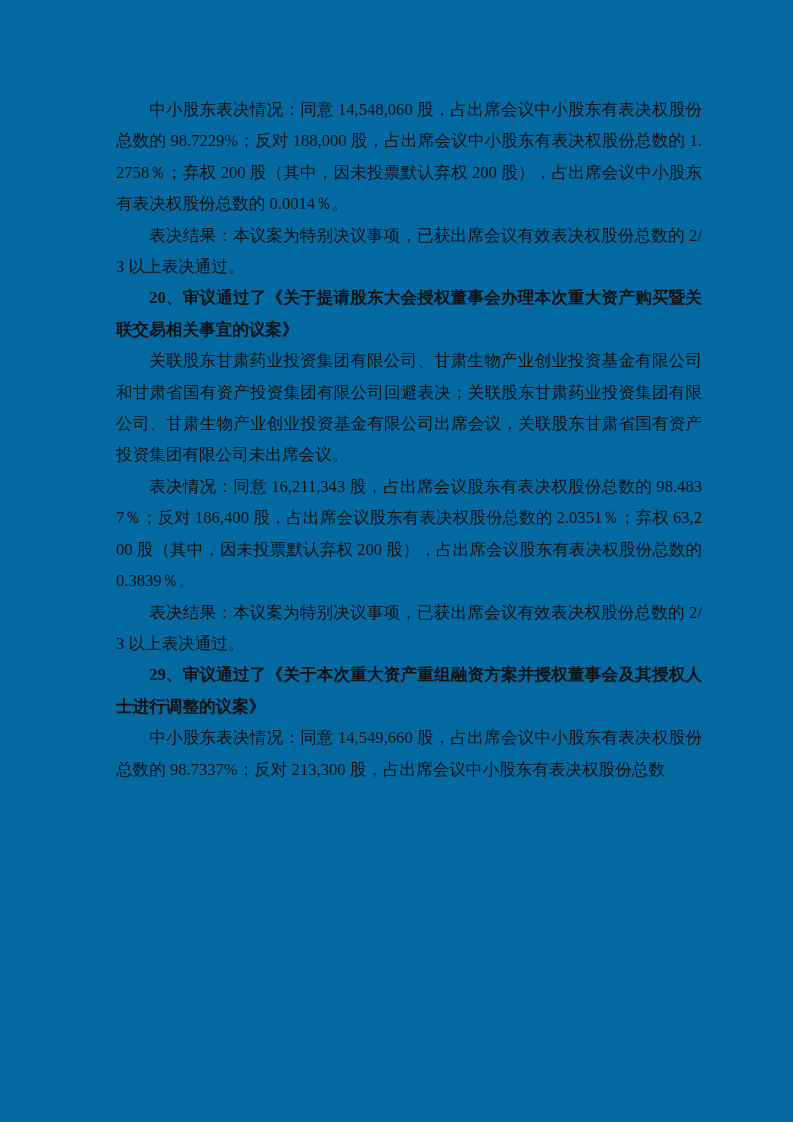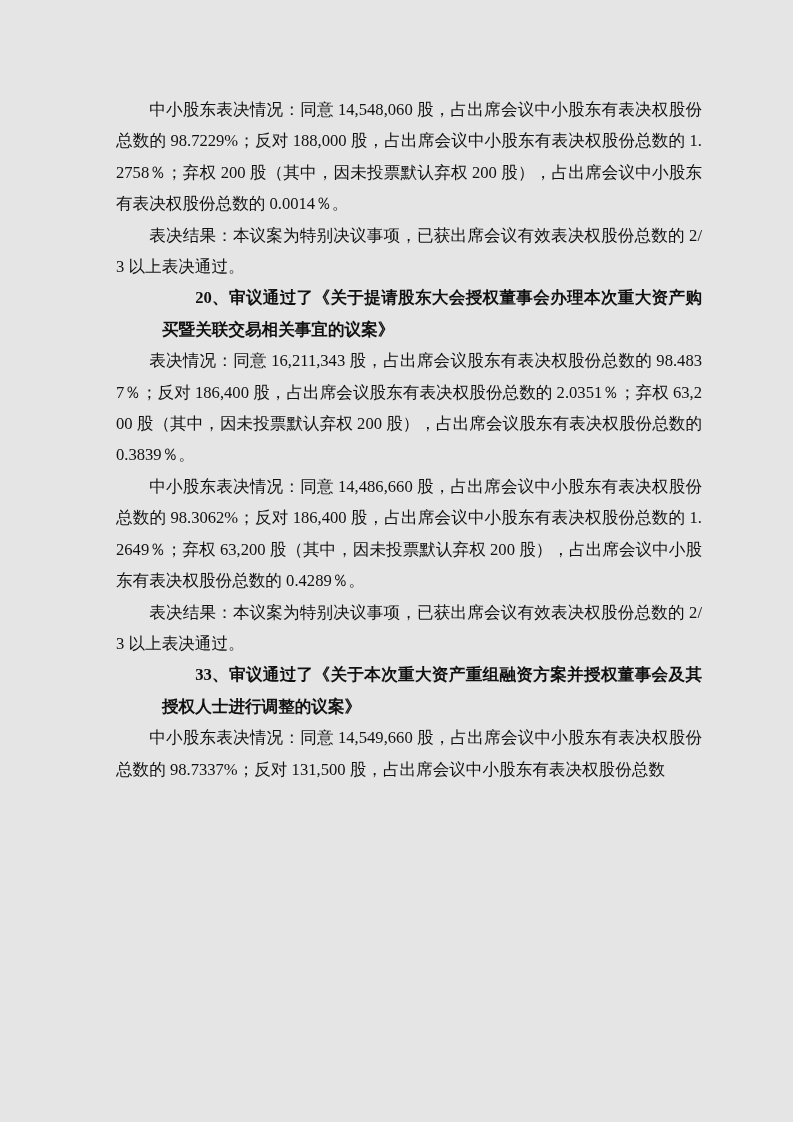--- a/index.html
+++ b/index.html
@@ -4,21 +4,21 @@
 <style>
   html, body {
     margin: 0;
     padding: 0;
     background: #ffffff;
   }
   .page {
     position: relative;
     width: 793px;
     height: 1122px;
-    background: #e5e5e5;
+    background: #0369a1;
     overflow: hidden;
     font-family: "Liberation Serif", "DejaVu Serif", serif;
   }
   .doc-body {
     position: absolute;
     left: 116px;
     top: 94px;
     width: 586px;
     color: #111111;
     font-size: 16.6px;
@@ -27,30 +27,29 @@
     text-justify: inter-ideograph;
   }
   .doc-body p {
     margin: 0;
     padding: 0;
     text-indent: 2em;
     word-break: break-all;
   }
   .doc-body p.heading {
     font-weight: bold;
-    margin-left: 46px;
   }
 </style>
 </head>
 <body>
 
 <div class="page">
   <div class="doc-body">
     <p>中小股东表决情况：同意 14,548,060 股，占出席会议中小股东有表决权股份总数的 98.7229%；反对 188,000 股，占出席会议中小股东有表决权股份总数的 1.2758％；弃权 200 股（其中，因未投票默认弃权 200 股），占出席会议中小股东有表决权股份总数的 0.0014％。</p>
     <p>表决结果：本议案为特别决议事项，已获出席会议有效表决权股份总数的 2/3 以上表决通过。</p>
     <p class="heading">20、审议通过了《关于提请股东大会授权董事会办理本次重大资产购买暨关联交易相关事宜的议案》</p>
+    <p>关联股东甘肃药业投资集团有限公司、甘肃生物产业创业投资基金有限公司和甘肃省国有资产投资集团有限公司回避表决；关联股东甘肃药业投资集团有限公司、甘肃生物产业创业投资基金有限公司出席会议，关联股东甘肃省国有资产投资集团有限公司未出席会议。</p>
     <p>表决情况：同意 16,211,343 股，占出席会议股东有表决权股份总数的 98.4837％；反对 186,400 股，占出席会议股东有表决权股份总数的 2.0351％；弃权 63,200 股（其中，因未投票默认弃权 200 股），占出席会议股东有表决权股份总数的 0.3839％。</p>
-    <p>中小股东表决情况：同意 14,486,660 股，占出席会议中小股东有表决权股份总数的 98.3062%；反对 186,400 股，占出席会议中小股东有表决权股份总数的 1.2649％；弃权 63,200 股（其中，因未投票默认弃权 200 股），占出席会议中小股东有表决权股份总数的 0.4289％。</p>
     <p>表决结果：本议案为特别决议事项，已获出席会议有效表决权股份总数的 2/3 以上表决通过。</p>
-    <p class="heading">33、审议通过了《关于本次重大资产重组融资方案并授权董事会及其授权人士进行调整的议案》</p>
-    <p>中小股东表决情况：同意 14,549,660 股，占出席会议中小股东有表决权股份总数的 98.7337%；反对 131,500 股，占出席会议中小股东有表决权股份总数</p>
+    <p class="heading">29、审议通过了《关于本次重大资产重组融资方案并授权董事会及其授权人士进行调整的议案》</p>
+    <p>中小股东表决情况：同意 14,549,660 股，占出席会议中小股东有表决权股份总数的 98.7337%；反对 213,300 股，占出席会议中小股东有表决权股份总数</p>
   </div>
 </div>
 
 </body></html>

